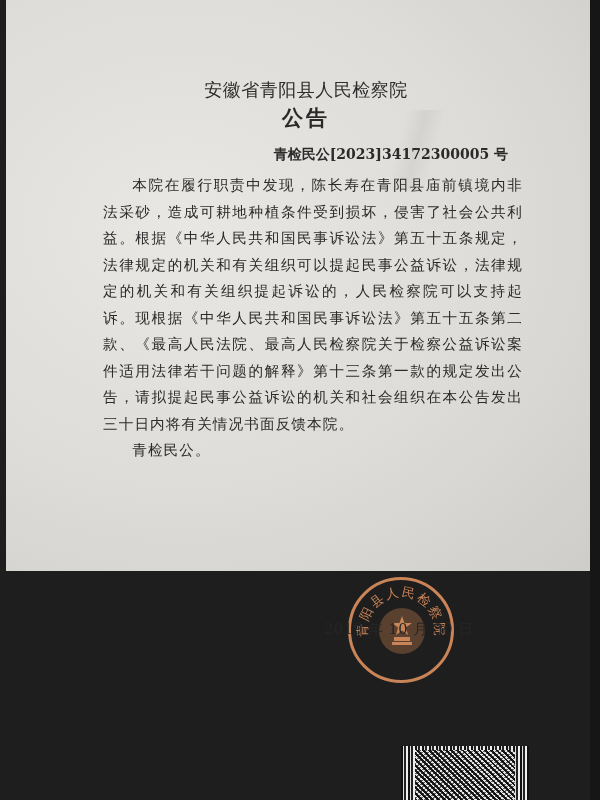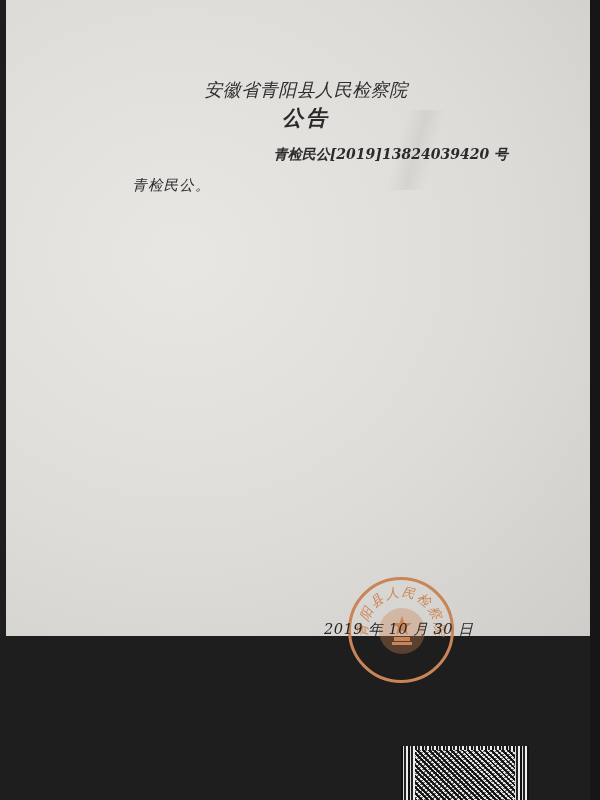--- a/index.html
+++ b/index.html
@@ -2,24 +2,23 @@
 <html><head>
 <meta charset="utf-8">
 <style>
   html, body { margin:0; padding:0; }
   body {
     width:600px; height:800px; overflow:hidden; position:relative;
     background:#1e1e1e;
     font-family:"DejaVu Serif","Liberation Serif",serif;
   }
   .paper {
-    position:absolute; left:6px; top:0; width:584px; height:636px;
+    position:absolute; left:6px; top:0; width:584px; height:571px;
     background:
       radial-gradient(ellipse at 30% 40%, #e9e7e4 0%, #dedcd8 55%, #cfcdc9 100%);
-    font-style: italic;
   }
   .shade {
     position:absolute; left:390px; top:110px; width:40px; height:80px;
     background:linear-gradient(90deg, rgba(0,0,0,0) 0%, rgba(0,0,0,0.05) 50%, rgba(0,0,0,0) 100%);
     transform:skewX(-15deg);
   }
   .right-edge {
     position:absolute; right:0; top:0; width:10px; height:800px; background:#161616;
   }
   .org {
@@ -71,23 +70,24 @@
   }
 </style>
 </head>
 <body>
 
 <div class="paper">
   <div class="shade"></div>
 
   <div class="org">安徽省青阳县人民检察院</div>
   <div class="title">公告</div>
-  <div class="docnum">青检民公[2019]13824039420 号</div>
+  <div class="docnum">青检民公[2023]34172300005 号</div>
 
   <div class="body-text">
+    <p>本院在履行职责中发现，陈长寿在青阳县庙前镇境内非法采砂，造成可耕地种植条件受到损坏，侵害了社会公共利益。根据《中华人民共和国民事诉讼法》第五十五条规定，法律规定的机关和有关组织可以提起民事公益诉讼，法律规定的机关和有关组织提起诉讼的，人民检察院可以支持起诉。现根据《中华人民共和国民事诉讼法》第五十五条第二款、《最高人民法院、最高人民检察院关于检察公益诉讼案件适用法律若干问题的解释》第十三条第一款的规定发出公告，请拟提起民事公益诉讼的机关和社会组织在本公告发出三十日内将有关情况书面反馈本院。</p>
     <p>青检民公。</p>
   </div>
 
   <div class="stamp">
     <svg class="stamp-text" viewBox="0 0 100 100">
       <defs>
         <path id="arc" d="M 18 62 A 34 34 0 1 1 82 62"></path>
       </defs>
       <text font-size="13" fill="#c98457" font-family="DejaVu Sans, sans-serif" letter-spacing="2">
         <textPath href="#arc" startOffset="4%">青阳县人民检察院</textPath>

